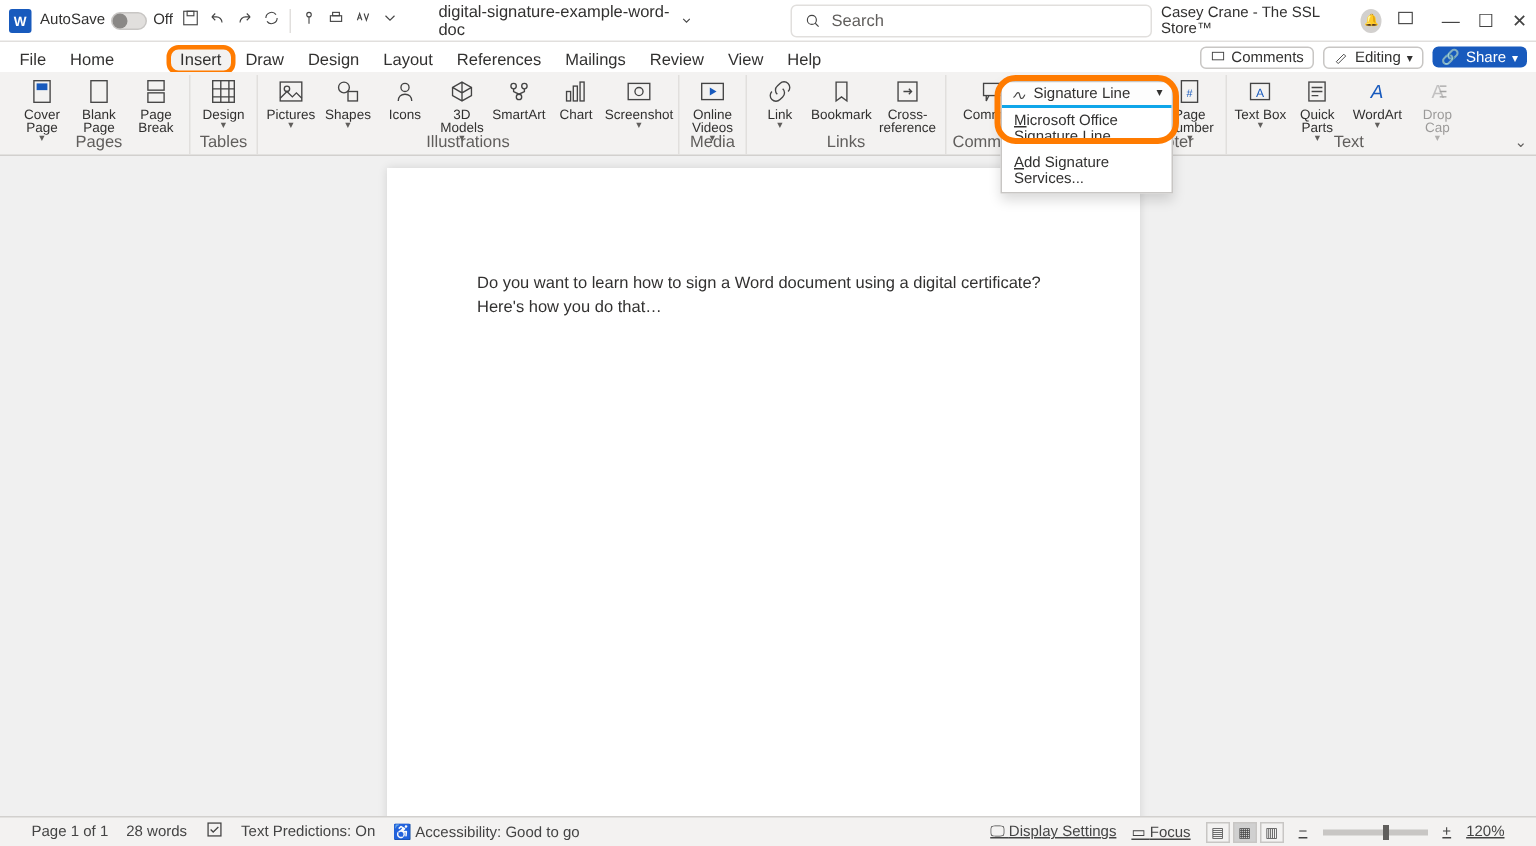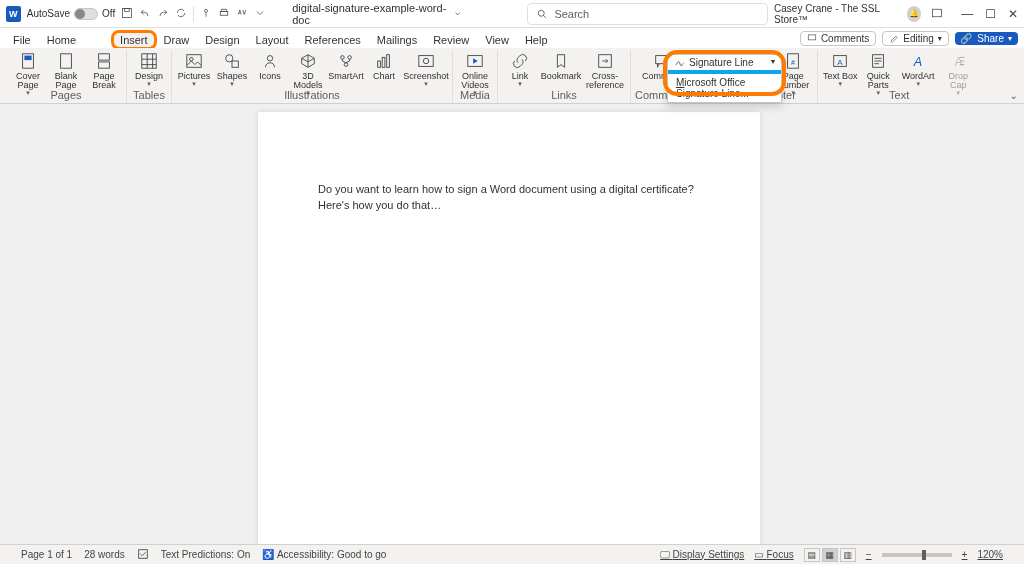--- a/index.html
+++ b/index.html
@@ -32,21 +32,21 @@
 .group:last-child { border-right:none; }
 .group-items { display:flex; gap:2px; height:40px; align-items:flex-start; }
 .group-label { font-size:11px; color:#605e5c; margin-top:0; line-height:10px;}
 .ritem { display:flex; flex-direction:column; align-items:center; width:36px; padding-top:2px; }
 .ritem .ico { width:18px; height:18px; display:flex; align-items:center; justify-content:center; color:#185abd;}
 .ritem .lbl { font-size:9px; text-align:center; line-height:9px; margin-top:2px; color:#323130;}
 .ritem .drop { font-size:7px; color:#605e5c; line-height:6px;}
 .collapse-caret { position:absolute; right:6px; bottom:2px; font-size:10px; color:#605e5c; }
 
 .dropdown-box { position:absolute; left:667px; top:54px; width:115px; background:#fff; border:1px solid #c8c6c4; box-shadow:0 4px 8px rgba(0,0,0,.15); z-index:5; }
-.dropdown-box .dd-head { display:flex; align-items:flex-start; gap:4px; padding:2px 6px; border-bottom:4px solid #0ea5e9; font-size:10px; background:#fdfdfd;}
+.dropdown-box .dd-head { display:flex; align-items:flex-start; gap:4px; padding:2px 6px; border-bottom:2px solid #0ea5e9; font-size:10px; background:#fdfdfd;}
 .dropdown-box .dd-head .caret { margin-left:auto; font-size:8px;}
 .dropdown-box .dd-item { padding:3px 8px; font-size:10px; }
 .callout-ring { position:absolute; left:663px; top:50px; width:123px; height:46px; border:4px solid #ff7b00; border-radius:14px; z-index:6; pointer-events:none;}
 
 .extra-buttons { position:absolute; left:736px; top:58px; display:flex; gap:8px; z-index:4; }
 .extra-buttons svg { width:16px; height:14px; }
 
 .canvas { position:absolute; left:0; right:0; top:104px; bottom:20px; background:#f0f0f0; overflow:hidden;}
 .page { position:absolute; left:258px; top:8px; width:502px; height:640px; background:#fff; box-shadow:0 0 6px rgba(0,0,0,.12); }
 .page .body { padding:70px 60px; font-size:11px; color:#323130; line-height:1.45; }
@@ -449,20 +449,21 @@
 
 <div class="dropdown-box">
   <div class="dd-head">
     <svg viewBox="0 0 14 14" width="11" height="11">
         <path d="M2 10c2 0 2-4 4-4s1 5 3 5 2-3 3-3"></path>
       </svg>
     <span>Signature Line</span>
     <span class="caret">▾</span>
   </div>
   <div class="dd-item"><u>M</u>icrosoft Office Signature Line...</div>
+  <div class="dd-item"><u>A</u>dd Signature Services...</div>
 </div>
 <div class="callout-ring"></div>
 <div class="extra-buttons">
   <span><svg viewBox="0 0 16 14">
         <text x="8" y="11" font-size="11" text-anchor="middle" fill="#444" stroke="none">π</text>
       </svg></span>
   <span><svg viewBox="0 0 16 14">
         <text x="8" y="11" font-size="11" text-anchor="middle" fill="#444" stroke="none">Ω</text>
       </svg></span>
 </div>

